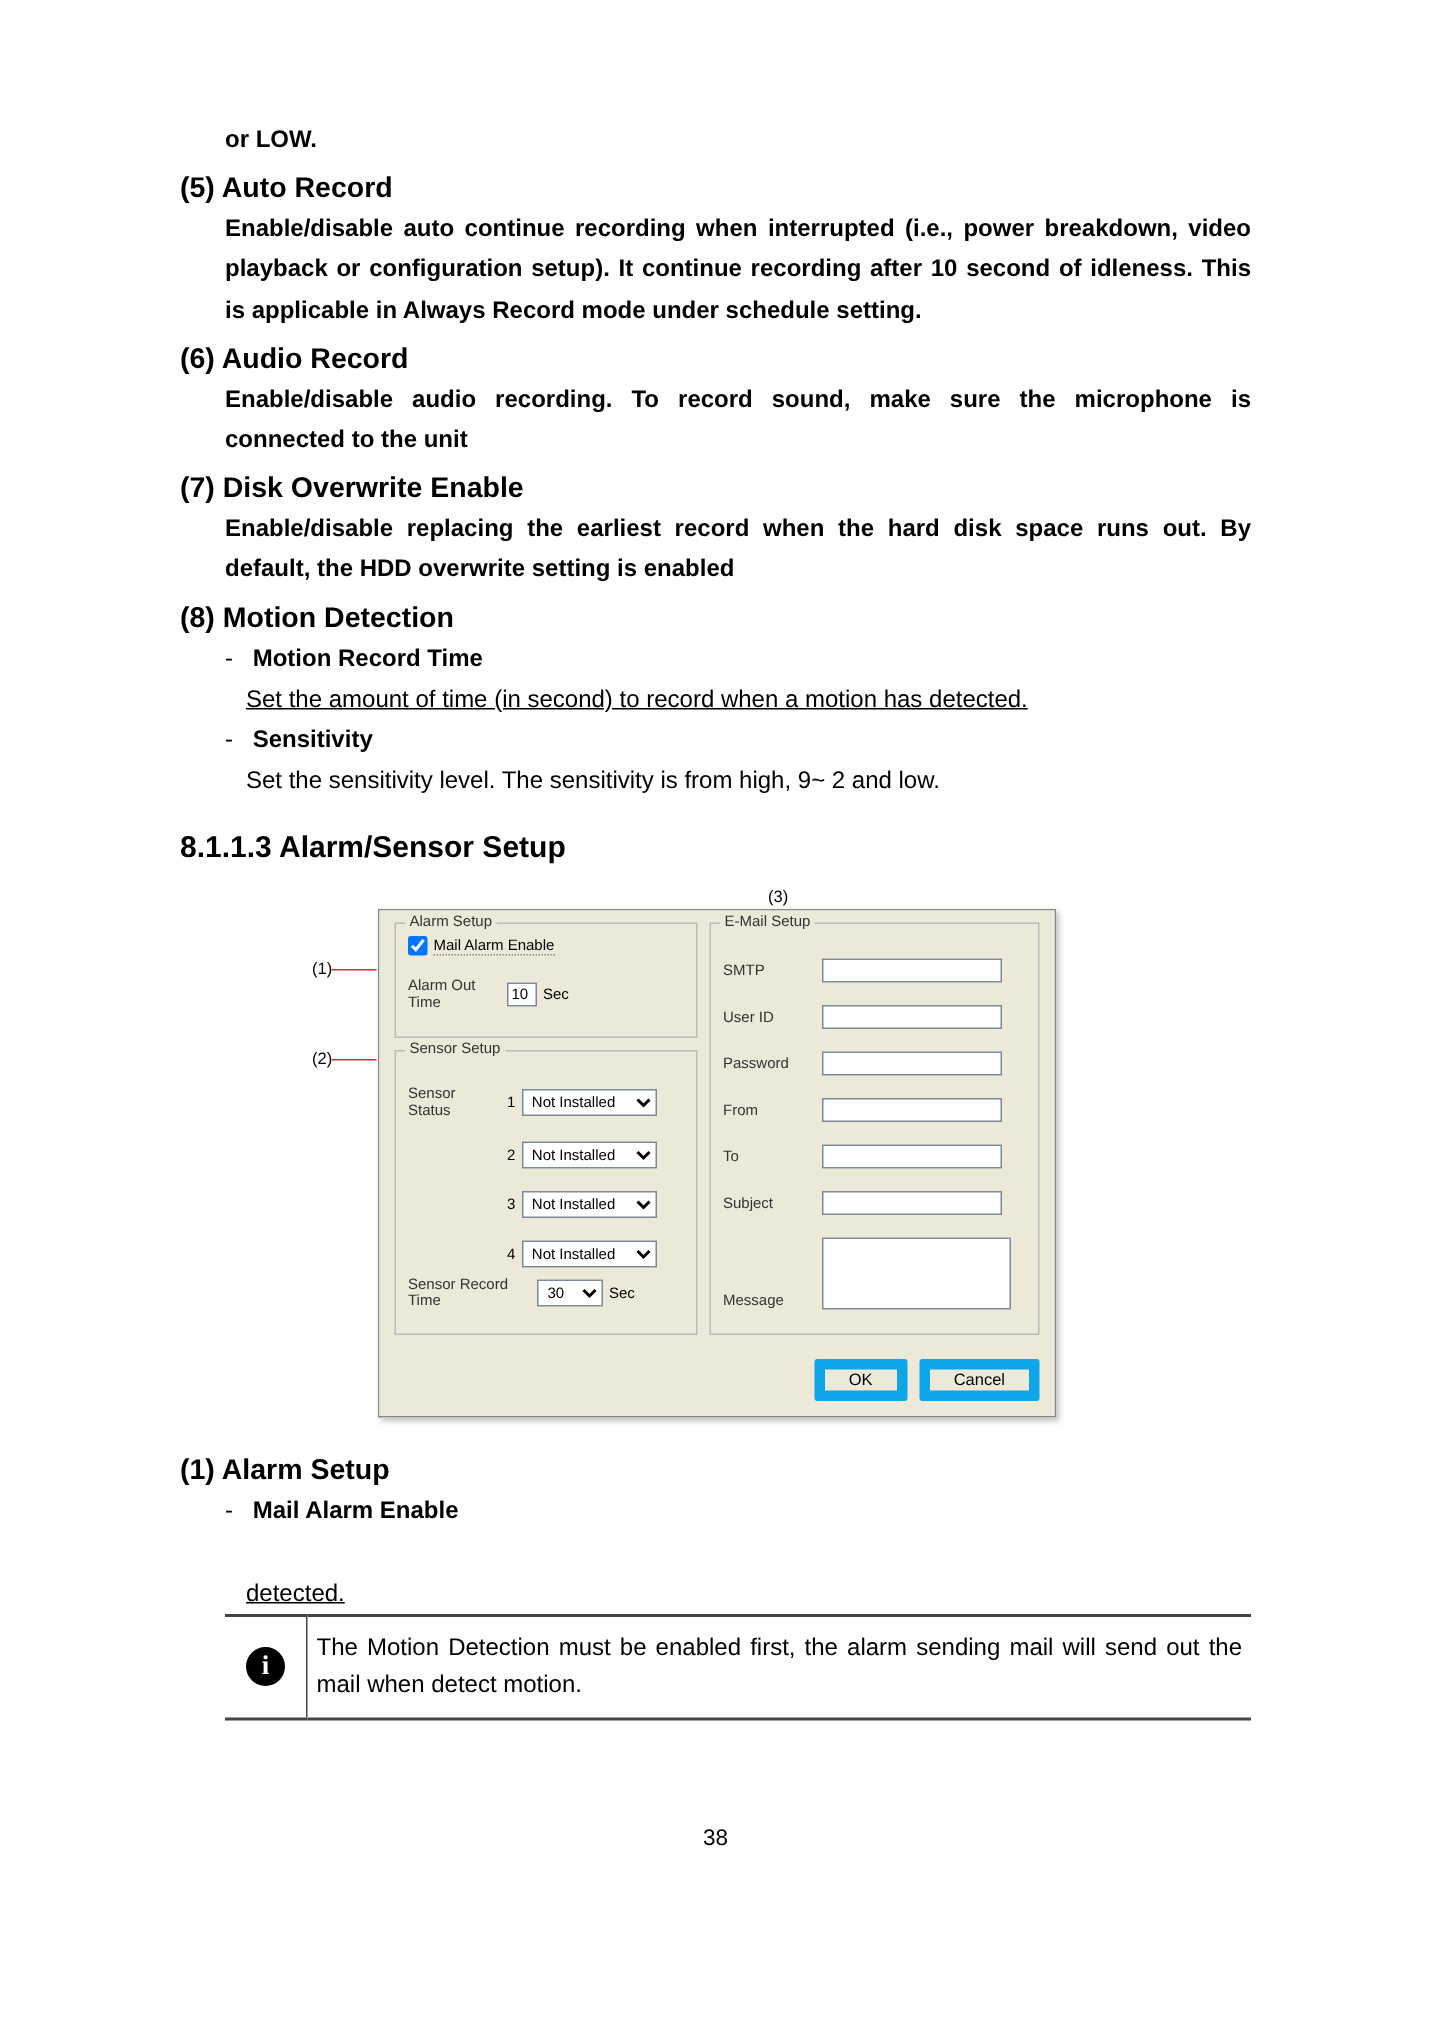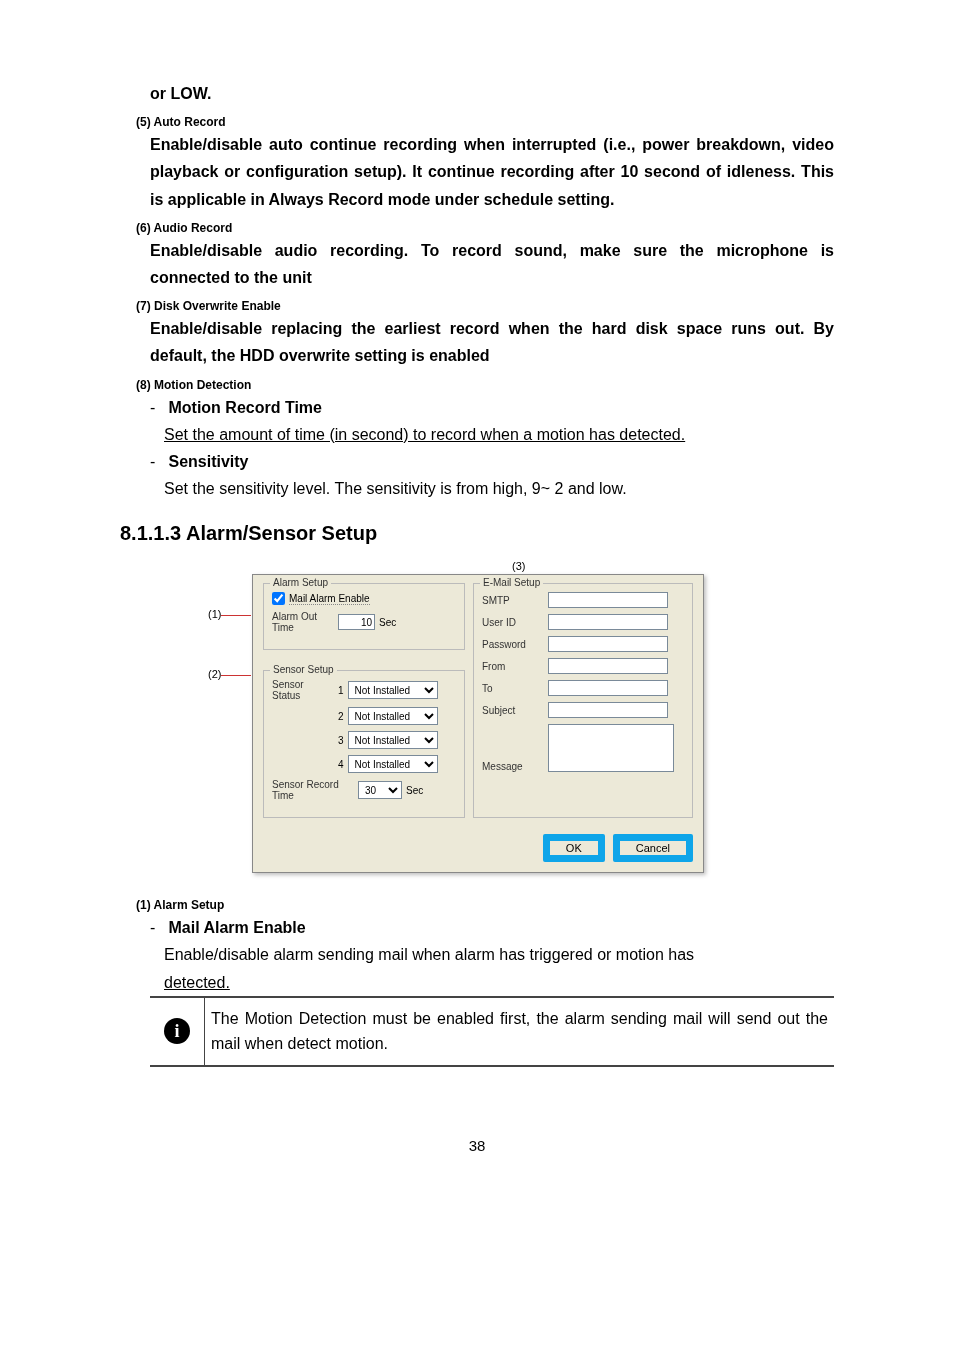--- a/index.html
+++ b/index.html
@@ -16,24 +16,24 @@
   }
   .indent {
     margin-left: 30px;
     line-height: 1.7;
     font-size: 16px;
     text-align: justify;
     font-weight: bold;
   }
   .item-heading {
     font-weight: bold;
-    font-size: 12px;
+    font-size: 19px;
     margin-top: 8px;
     margin-bottom: 2px;
-    margin-left: 16px;
+    margin-left: 0;
   }
   .sub-item {
     margin-left: 30px;
     font-size: 16px;
     line-height: 1.7;
   }
   .sub-heading {
     font-weight: bold;
   }
   .dash {
@@ -118,20 +118,21 @@
     background: #ece9d8;
     padding: 0 3px;
     font-size: 10px;
     color: #333;
   }
   .row {
     display: flex;
     align-items: center;
     margin-bottom: 6px;
     gap: 4px;
+    margin-top: 15px;
   }
   .row .lbl {
     font-size: 10px;
     color: #333;
     flex: 0 0 62px;
   }
   input.txt, select.sel {
     border: 1px solid #7a8 0;
     border: 1px solid #7a8a99;
     background: #fff;
@@ -270,30 +271,30 @@
         <div class="callout c1">
           <span>(1)</span><span class="line" style="width:30px;"></span>
         </div>
         <div class="callout c2">
           <span>(2)</span><span class="line" style="width:30px;"></span>
         </div>
 
 
         <div class="dialog-body">
 
-          <div style="flex:1; display:flex; flex-direction:column; gap:20px;">
+          <div style="flex:1; display:flex; flex-direction:column; gap:8px;">
             <div class="fieldset">
               <span class="legend">Alarm Setup</span>
               <div class="checkbox-row">
                 <input type="checkbox" checked="" style="">
                 <span class="check-label">Mail Alarm Enable</span>
               </div>
               <div class="row">
                 <span class="lbl">Alarm Out Time</span>
-                <input class="txt" style="width: 37px; text-align: right;" value="10">
+                <input class="txt" style="width: 20px;" value="10">
                 <span>Sec</span>
               </div>
             </div>
 
             <div class="fieldset">
               <span class="legend">Sensor Setup</span>
               <div class="row">
                 <span class="lbl">Sensor Status</span>
                 <span>1</span>
                 <select class="sel" style="width:90px;"><option>Not Installed</option></select>
@@ -359,21 +360,21 @@
           <button>Cancel</button>
         </div>
       </div>
     </div>
   </div>
 
   <div class="item-heading">(1) Alarm Setup</div>
   <div class="sub-item">
     <span class="dash">-</span>
     <span class="sub-heading">Mail Alarm Enable</span><br>
-    <span style="margin-left:14px; display:inline-block;">Enable/disable alarm sending mail when alarm has triggered or motion has </span><br>
+    <br>
     <span style="margin-left:14px; display:inline-block;" class="underline">detected.</span>
   </div>
 
   <table class="info">
     <tbody>
         <tr>
       <td class="icon-cell"><span class="info-icon">i</span></td>
       <td>The Motion Detection must be enabled first, the alarm sending mail will send out the mail when detect motion.</td>
     </tr>
   </tbody>

